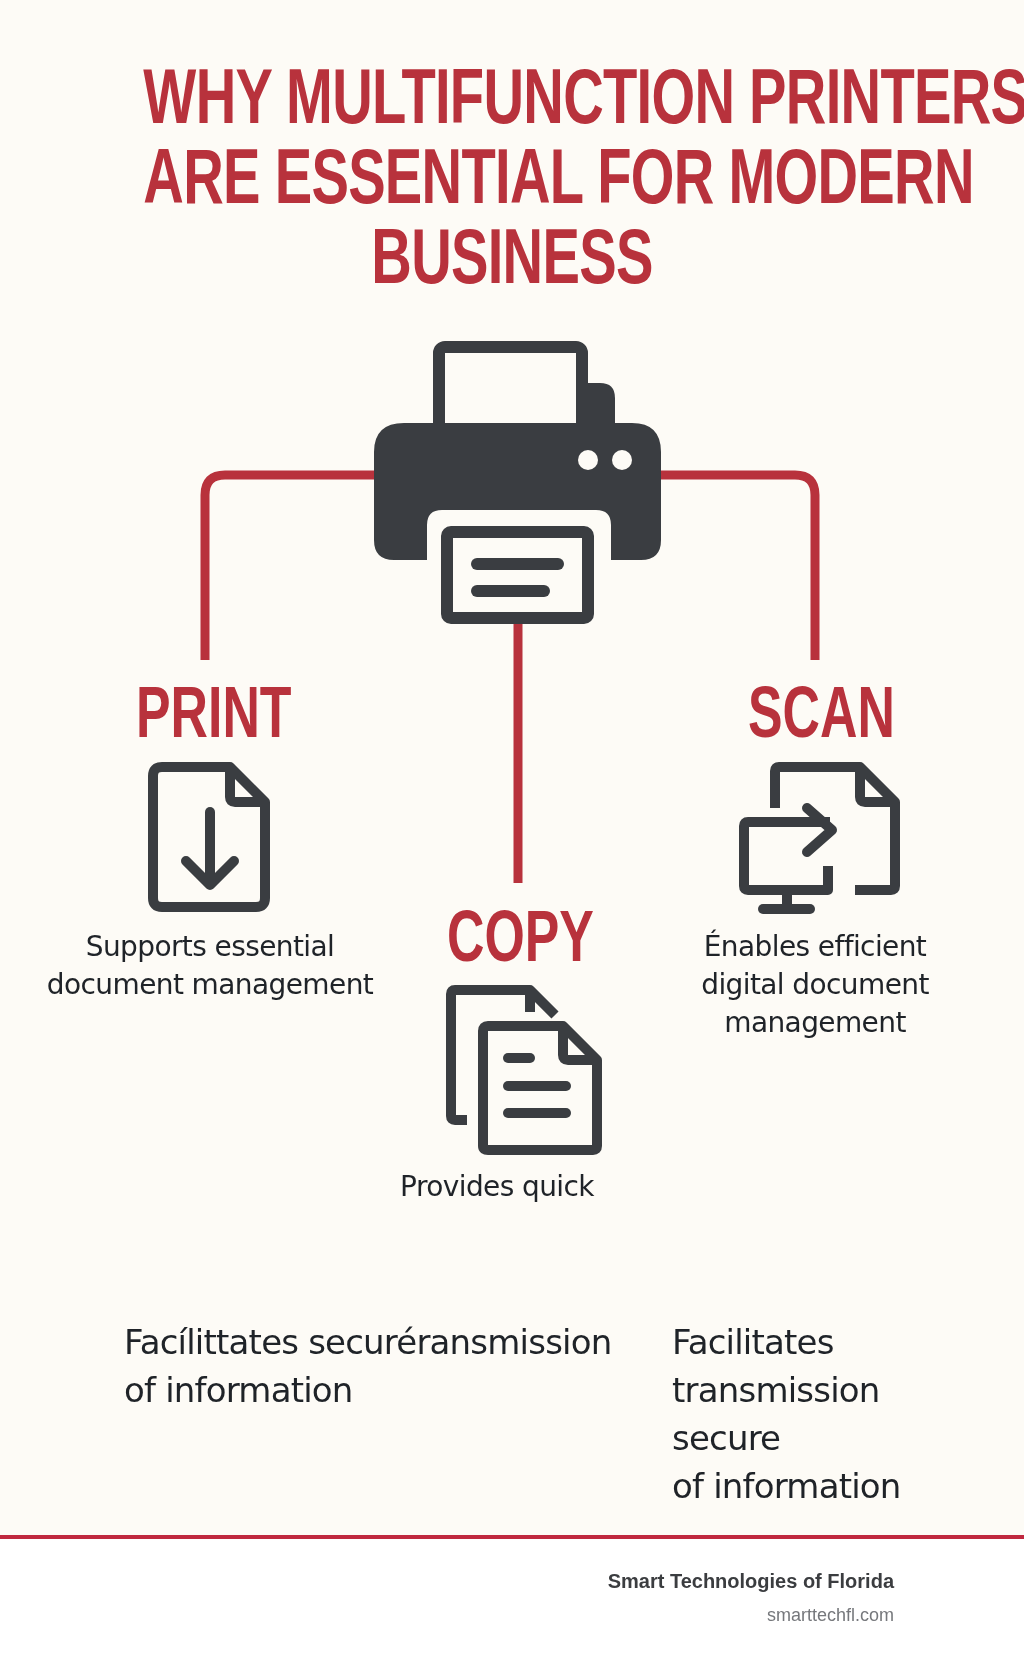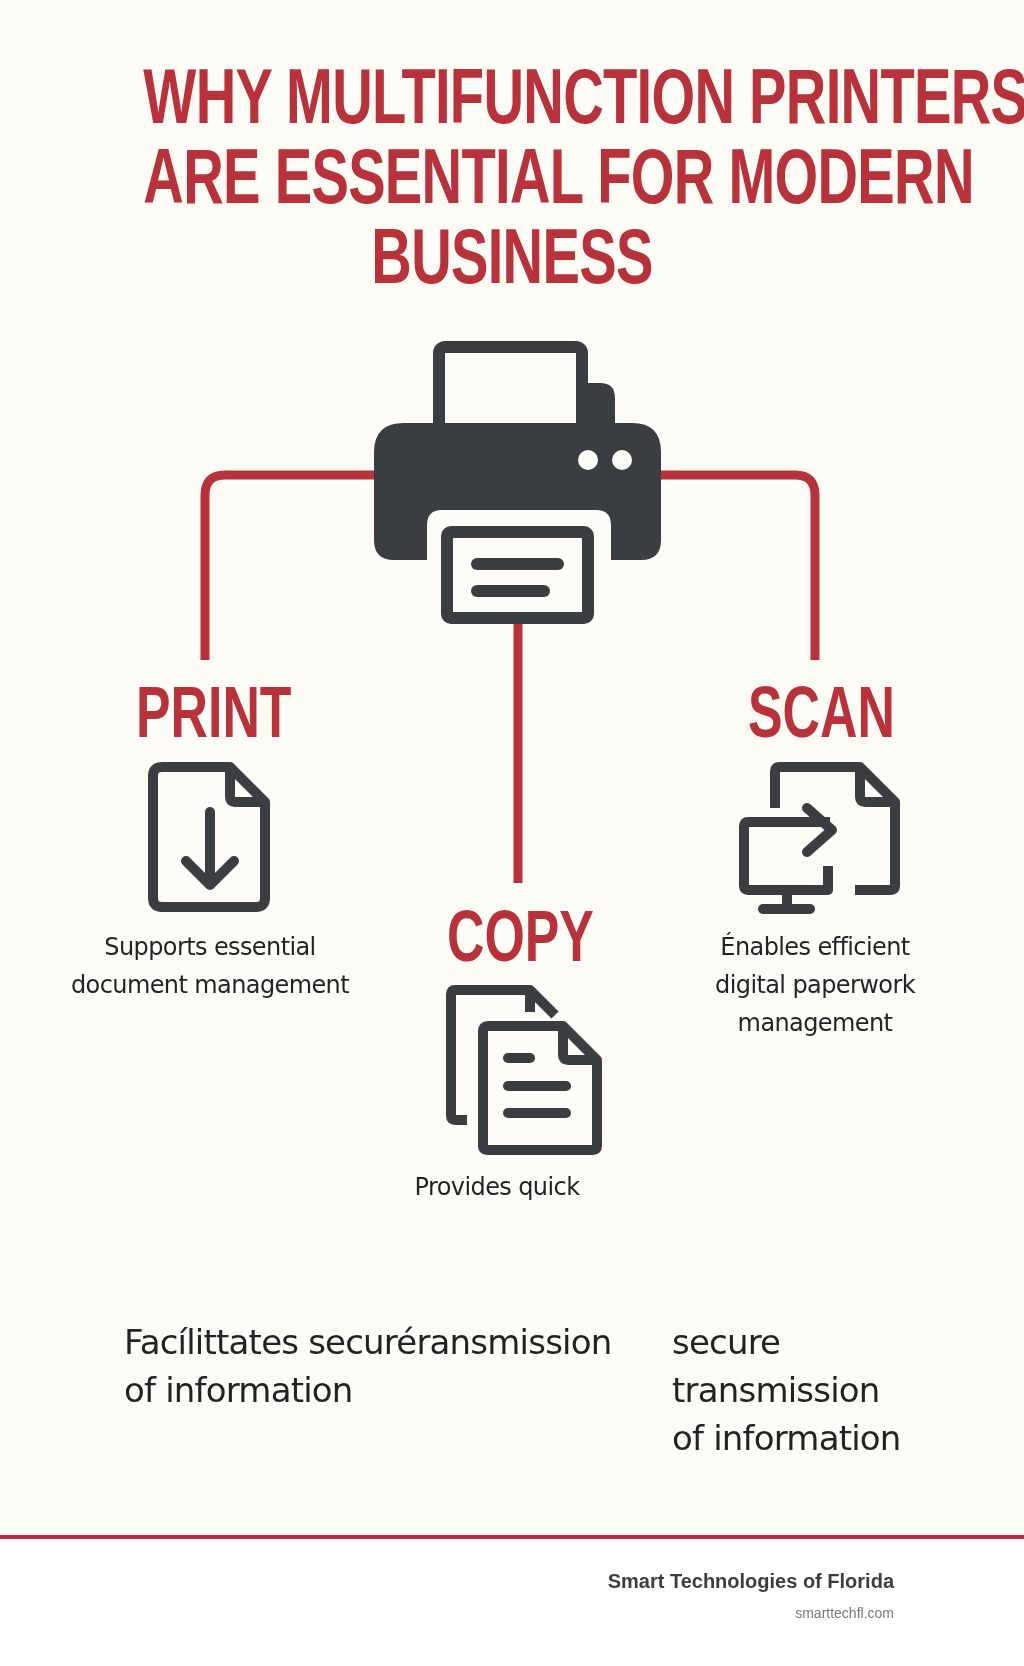--- a/index.html
+++ b/index.html
@@ -23,40 +23,40 @@
     .fn-label {
       position: absolute; color: #b8323c;
       font-family: "Liberation Sans", sans-serif; font-weight: bold;
       font-size: 72px; line-height: 72px; white-space: nowrap;
       transform: scaleX(0.72); transform-origin: center;
       text-align: center;
     }
     .desc {
       position: absolute; text-align: center;
       font-family: "DejaVu Sans", sans-serif;
-      font-size: 24px; line-height: 38px; color: #1f2328;
+      font-size: 28px; line-height: 38px; color: #1f2328;
       letter-spacing: -0.6px;
     }
     .bottom-text {
       position: absolute;
       font-family: "DejaVu Sans", sans-serif;
       font-size: 34px; line-height: 48px; color: #1f2328;
       letter-spacing: -0.8px;
     }
     .divider { position: absolute; left: 0; top: 1535px; width: 1024px; height: 4px; background: #c0283f; }
     .footer { position: absolute; left: 0; top: 1539px; width: 1024px; height: 127px; background: #ffffff; }
     .company {
       position: absolute; right: 130px; top: 1570px;
       font-family: "Liberation Sans", sans-serif; font-weight: bold;
       font-size: 20px; color: #3b3d40; white-space: nowrap;
     }
     .url {
       position: absolute; right: 130px; top: 1605px;
       font-family: "Liberation Sans", sans-serif;
-      font-size: 14px; color: #76787c; white-space: nowrap;
+      font-size: 18px; color: #76787c; white-space: nowrap;
     }
     svg { position: absolute; left: 0; top: 0; }
   </style>
 </head>
 <body>
 
 <div class="title">
   <span class="ln">WHY MULTIFUNCTION PRINTERS</span>
   <span class="ln">ARE ESSENTIAL FOR MODERN</span>
   <span class="ln">BUSINESS</span>
@@ -123,35 +123,36 @@
 <div class="fn-label" style="left:720px; top:676px; width:200px;">SCAN</div>
 <div class="fn-label" style="left:419px; top:900px; width:200px;">COPY</div>
 
 <div class="desc" style="left:30px; top:928px; width:360px;">
   <div>Supports essential</div>
   <div>document management</div>
 </div>
 
 <div class="desc" style="left:660px; top:928px; width:310px;">
   <div>Énables efficient</div>
-  <div>digital paperwork</div>
+  <div>digital document</div>
   <div>management</div>
 </div>
 
 <div class="desc" style="left:287px; top:1168px; width:420px;">
   <div>Provides quick</div>
 </div>
 
 <div class="bottom-text" style="left:124px; top:1318px; width:520px;">
   <div style="white-space:nowrap;">Facílittates securéransmission</div>
   <div>of information</div>
 </div>
 
 <div class="bottom-text" style="left:672px; top:1318px; width:300px;">
+  <div>Facilitates</div>
+  <div>transmission</div>
   <div>secure</div>
-  <div>transmission</div>
   <div>of information</div>
 </div>
 
 <div class="divider"></div>
 <div class="footer"></div>
 <div class="company">Smart Technologies of Florida</div>
 <div class="url">smarttechfl.com</div>
 
 </body></html>

